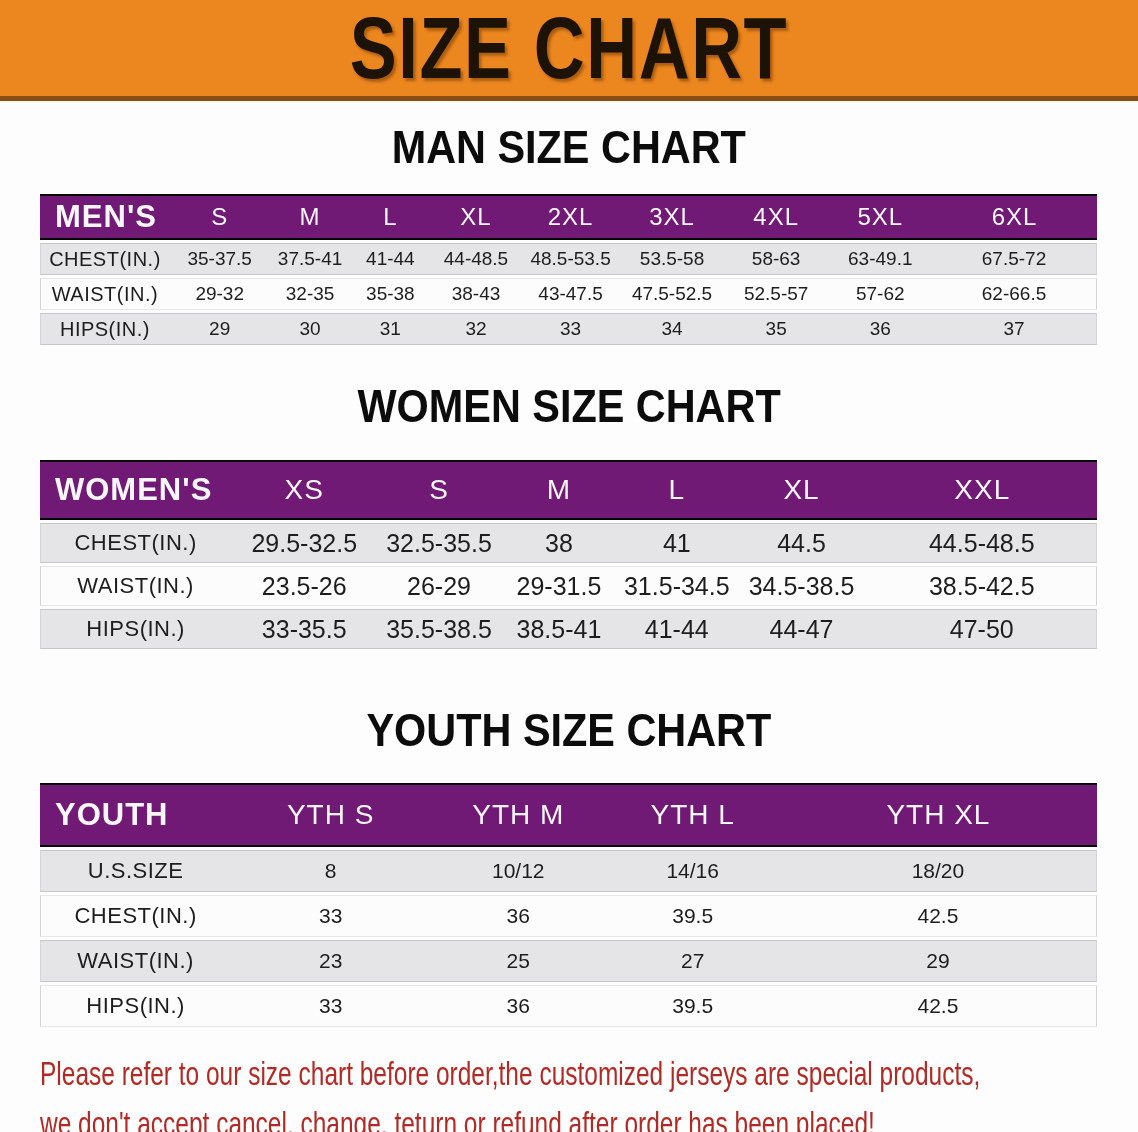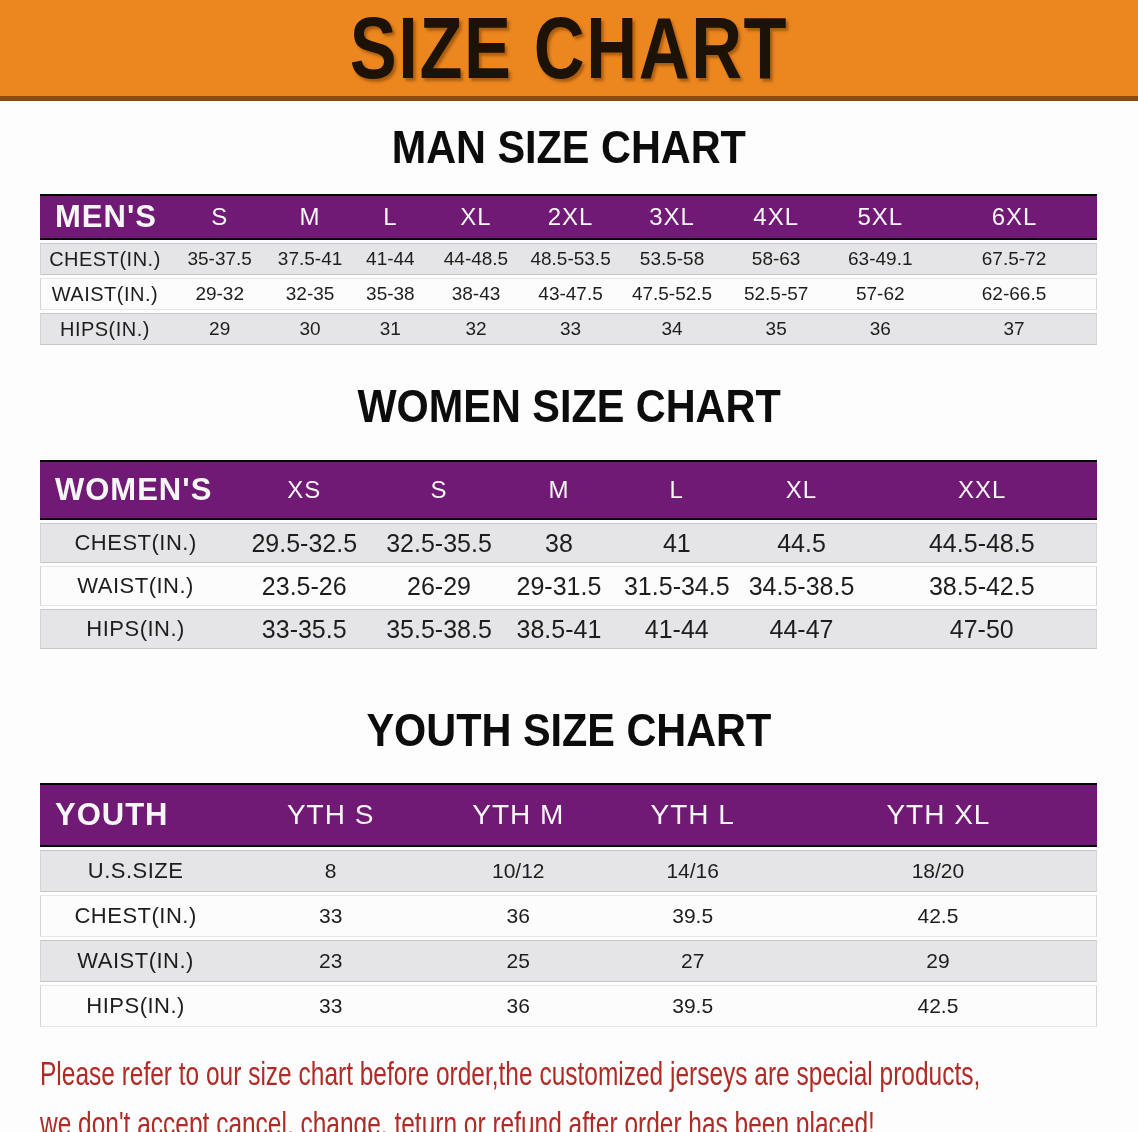--- a/index.html
+++ b/index.html
@@ -75,21 +75,21 @@
   }
   tr.head-row th.size-col {
     text-align: center;
     font-weight: 400;
     letter-spacing: 1px;
   }
   .s0 tr.head-row th { height: 46px; }
   .s1 tr.head-row th { height: 60px; }
   .s2 tr.head-row th { height: 64px; }
   .s0 tr.head-row th.size-col { font-size: 24px; }
-  .s1 tr.head-row th.size-col { font-size: 24px; }
+  .s1 tr.head-row th.size-col { font-size: 28px; }
   .s2 tr.head-row th.size-col { font-size: 28px; }
 
   tr.data-row th, tr.data-row td {
     text-align: center;
     font-weight: 400;
     color: #1d1d1d;
     vertical-align: middle;
   }
   tr.data-row th { letter-spacing: 0.5px; }
   .s0 tr.data-row th, .s0 tr.data-row td { height: 32px; font-size: 19px; }

